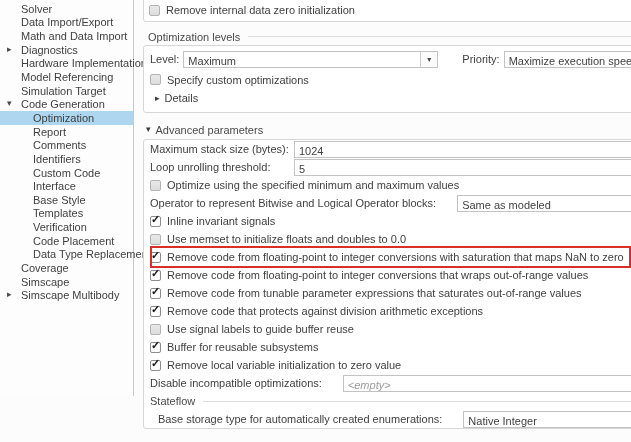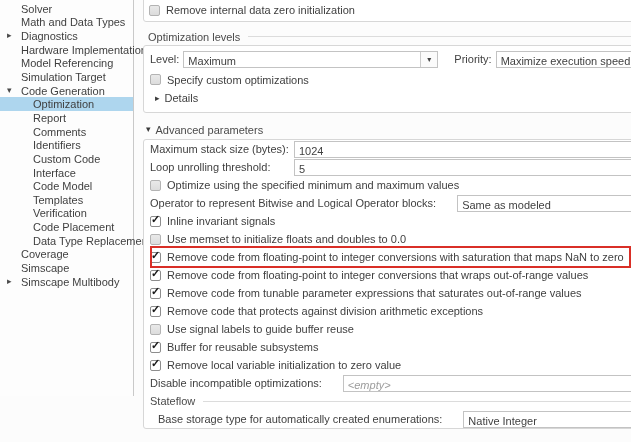--- a/index.html
+++ b/index.html
@@ -67,39 +67,42 @@
   .combo .cval{flex:1;overflow:hidden;}
   .combo .cbtn{
     flex:0 0 16px;height:100%;margin:0 -4px 0 4px;border-left:1px solid #cccccc;
     display:flex;align-items:center;justify-content:center;background:#fbfbfb;
     font-size:8px;color:#444;
   }
   .flabel.fixed{width:144px;flex:0 0 144px;}
   .flabel.auto{margin-right:21px;}
   .empty-val{color:#9c9c9c;font-style:italic;}
   .level-combo{width:255px;flex:0 0 255px;margin-left:4px;}
-  .plabel{margin-left:16px;margin-right:4px;}
+  .plabel{margin-left:24px;margin-right:4px;}
   .details{padding-left:5px;}
   .indent{padding-left:8px;}
   .srow{color:#4a4a4a;}
   .hl{
     position:absolute;left:0;top:-2px;width:477px;height:18px;box-sizing:content-box;
     border:2px solid #d92f27;pointer-events:none;z-index:3;
   }
 </style>
 </head>
 <body>
 
 <div class="sidebar">
   <div id="tree">
       <div class="titem">
         <span>Solver</span>
       </div>
       <div class="titem">
-        <span>Math and Data Types</span>
+        <span>Data Import/Export</span>
+      </div>
+      <div class="titem">
+        <span>Math and Data Import</span>
       </div>
       <div class="titem">
         <span class="arr">▸</span>
         <span>Diagnostics</span>
       </div>
       <div class="titem">
         <span>Hardware Implementation</span>
       </div>
       <div class="titem">
         <span>Model Referencing</span>
@@ -123,21 +126,21 @@
       <div class="titem lvl1">
         <span>Identifiers</span>
       </div>
       <div class="titem lvl1">
         <span>Custom Code</span>
       </div>
       <div class="titem lvl1">
         <span>Interface</span>
       </div>
       <div class="titem lvl1">
-        <span>Code Model</span>
+        <span>Base Style</span>
       </div>
       <div class="titem lvl1">
         <span>Templates</span>
       </div>
       <div class="titem lvl1">
         <span>Verification</span>
       </div>
       <div class="titem lvl1">
         <span>Code Placement</span>
       </div>

